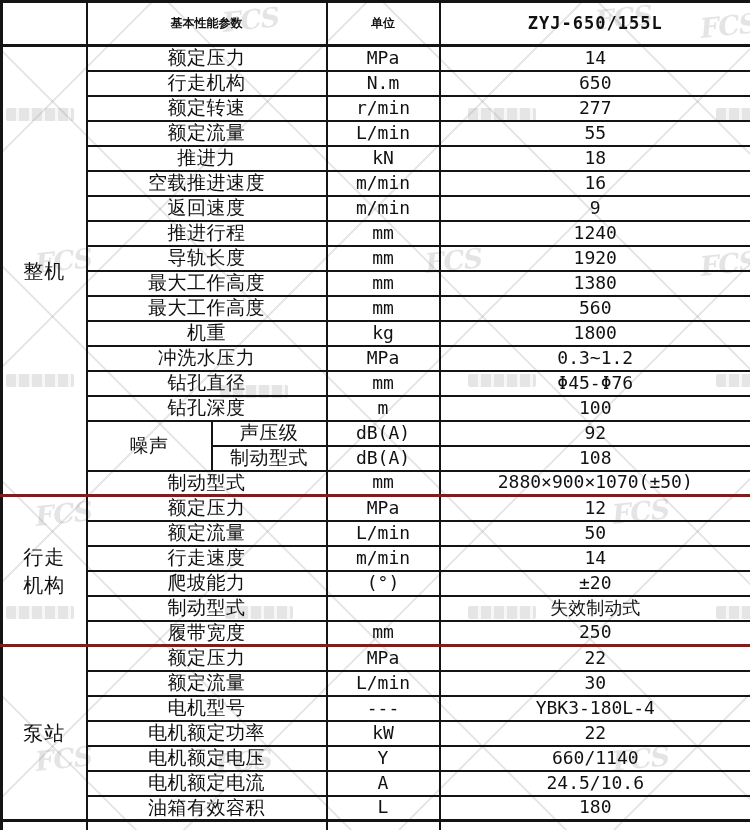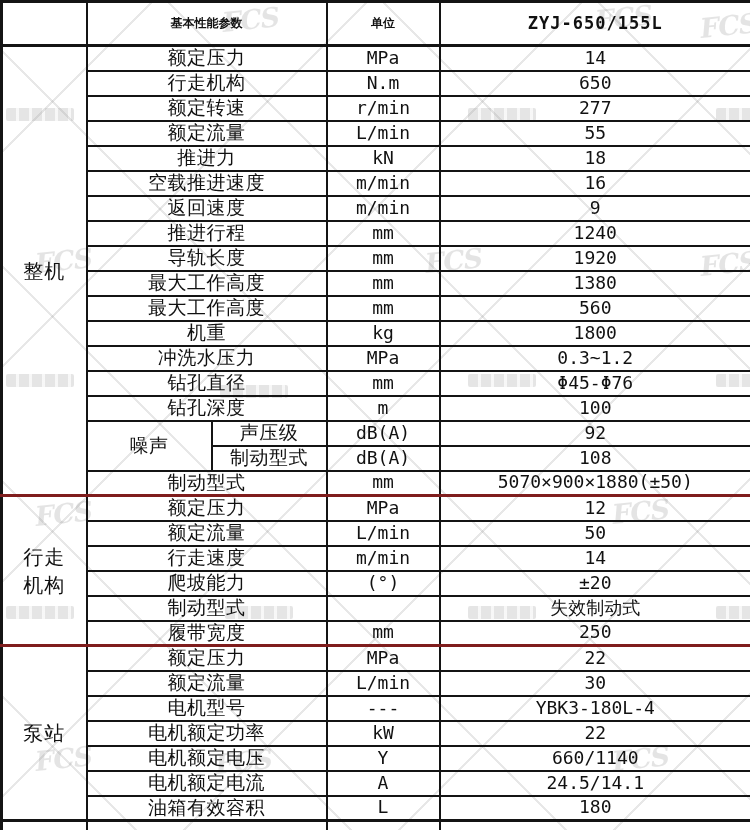--- a/index.html
+++ b/index.html
@@ -206,21 +206,21 @@
           <td class="value-cell">92</td>
         </tr>
         <tr>
           <td class="param-sub-cell">制动型式</td>
           <td class="unit-cell">dB(A)</td>
           <td class="value-cell">108</td>
         </tr>
         <tr>
           <td class="param-cell" colspan="2">制动型式</td>
           <td class="unit-cell">mm</td>
-          <td class="value-cell">5070×900×1880(±50)</td>
+          <td class="value-cell">2880×900×1070(±50)</td>
         </tr>
         <tr class="section-start">
           <td class="category-cell" rowspan="6"><span class="category-text">行走机构</span></td>
           <td class="param-cell" colspan="2">额定压力</td>
           <td class="unit-cell">MPa</td>
           <td class="value-cell">12</td>
         </tr>
         <tr>
           <td class="param-cell" colspan="2">额定流量</td>
           <td class="unit-cell">L/min</td>
@@ -268,21 +268,21 @@
           <td class="value-cell">22</td>
         </tr>
         <tr>
           <td class="param-cell" colspan="2">电机额定电压</td>
           <td class="unit-cell">Y</td>
           <td class="value-cell">660/1140</td>
         </tr>
         <tr>
           <td class="param-cell" colspan="2">电机额定电流</td>
           <td class="unit-cell">A</td>
-          <td class="value-cell">24.5/14.1</td>
+          <td class="value-cell">24.5/10.6</td>
         </tr>
         <tr>
           <td class="param-cell" colspan="2">油箱有效容积</td>
           <td class="unit-cell">L</td>
           <td class="value-cell">180</td>
         </tr>
         <tr class="partial-row">
           <td class="category-cell"></td>
           <td class="param-cell" colspan="2"></td>
           <td class="unit-cell"></td>

